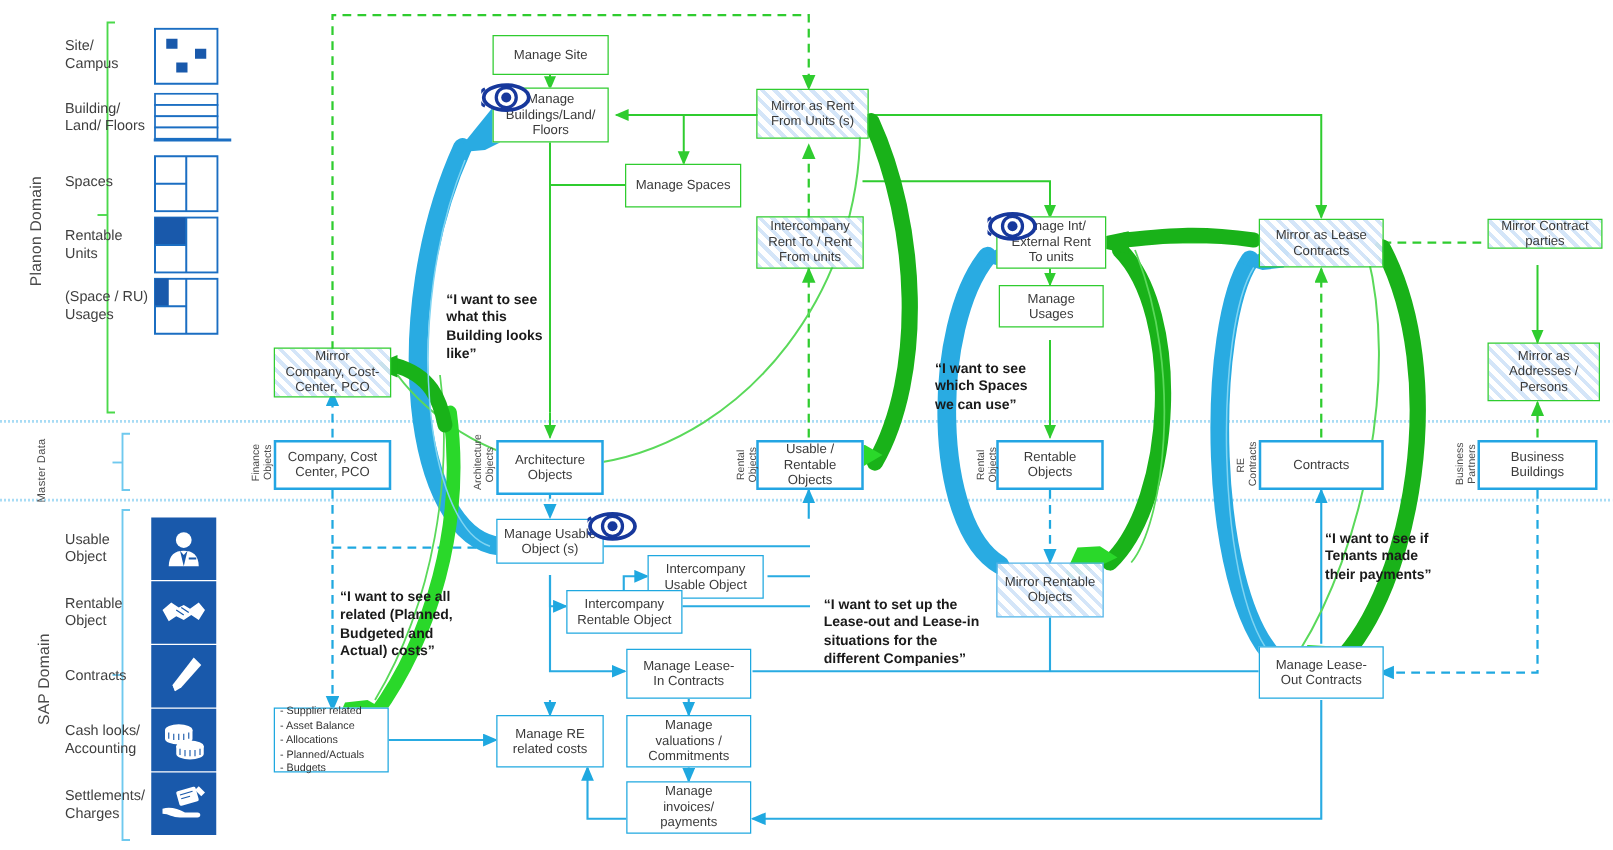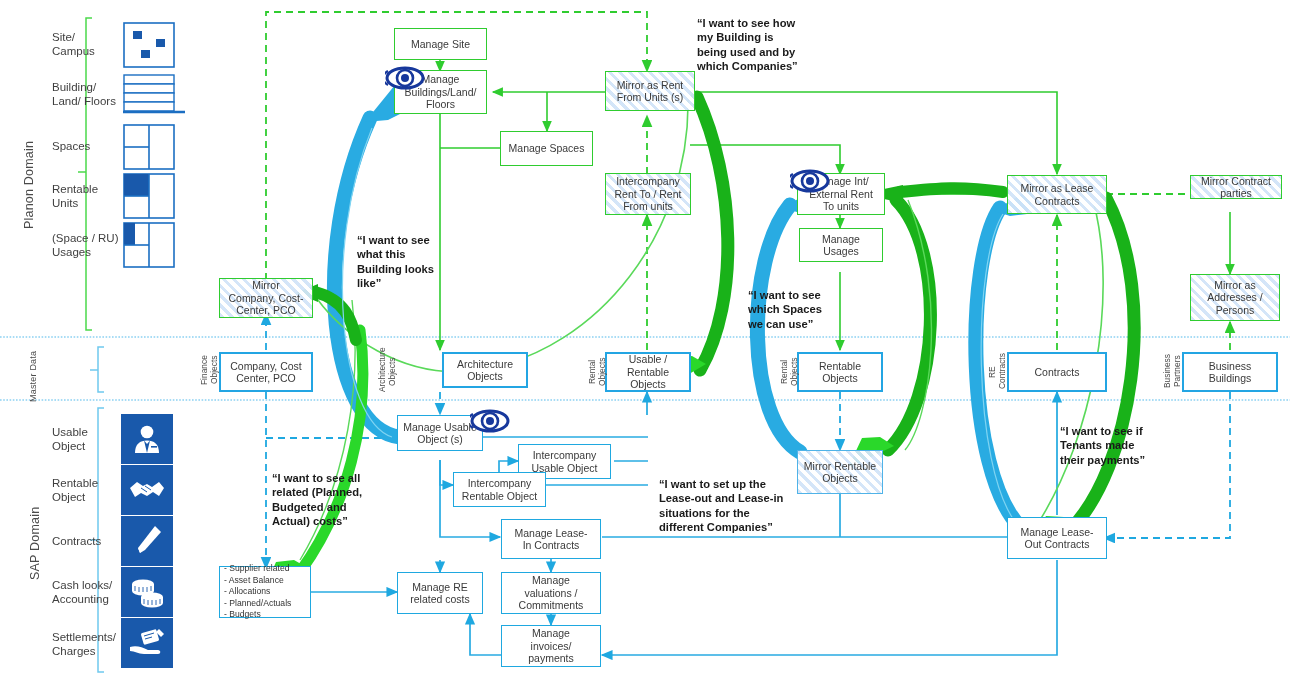--- a/index.html
+++ b/index.html
@@ -410,21 +410,21 @@
 Company, Cost-
 Center, PCO</div>
 
   <div class="vlabel" style="left:200px; top:353px; height:34px; width:18px;">Finance
 Objects</div>
   <div class="node n-blue-thick" style="left:219px; top:352px; width:94px; height:40px;">Company, Cost
 Center, PCO</div>
 
   <div class="vlabel" style="left:378px; top:352px; height:40px; width:18px;">Architecture
 Objects</div>
-  <div class="node n-blue-thick" style="left:397px; top:352px; width:86px; height:36px;margin-left:45px;">Architecture
+  <div class="node n-blue-thick" style="left:397px; top:352px; width:86px; height:44px;">Architecture
 Objects</div>
 
   <div class="vlabel" style="left:588px; top:355px; height:34px; width:18px;">Rental
 Objects</div>
   <div class="node n-blue-thick" style="left:605px; top:352px; width:86px; height:40px;">Usable /
 Rentable
 Objects</div>
 
   <div class="vlabel" style="left:780px; top:355px; height:34px; width:18px;">Rental
 Objects</div>
@@ -459,24 +459,20 @@
   <div class="node n-mirror-blue" style="left:797px; top:450px; width:86px; height:44px;">Mirror Rentable
 Objects</div>
   <div class="node n-blue" style="left:1007px; top:517px; width:100px; height:42px;">Manage Lease-
 Out Contracts</div>
   <div class="node n-blue bullets" style="left:219px; top:566px; width:92px; height:52px;">- Supplier related
 - Asset Balance
 - Allocations
 - Planned/Actuals
 - Budgets</div>
 
-  <div class="callout" style="left:697px; top:16px; width:135px;">“I want to see how
-my Building is
-being used and by
-which Companies”</div>
   <div class="callout" style="left:357px; top:233px; width:110px;">“I want to see
 what this
 Building looks
 like”</div>
   <div class="callout" style="left:748px; top:288px; width:110px;">“I want to see
 which Spaces
 we can use”</div>
   <div class="callout" style="left:272px; top:471px; width:120px;">“I want to see all
 related (Planned,
 Budgeted and

